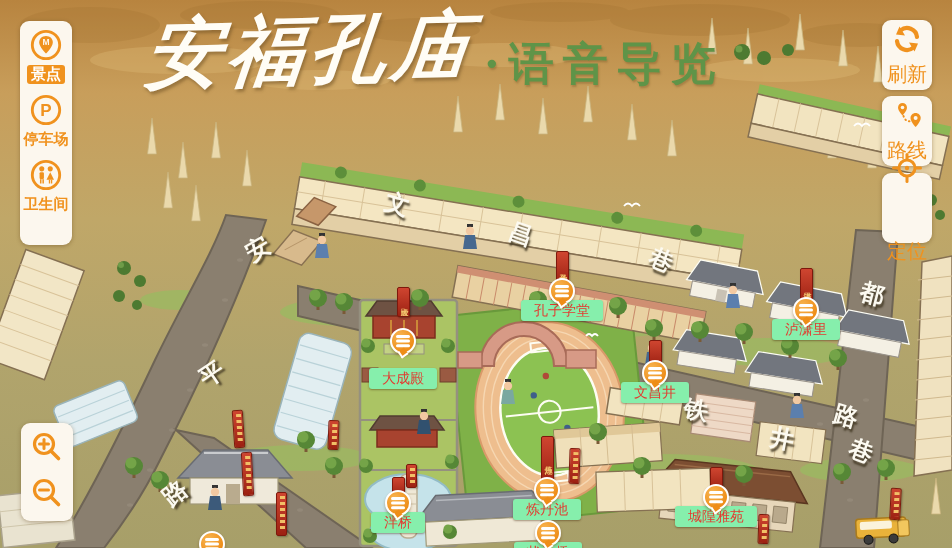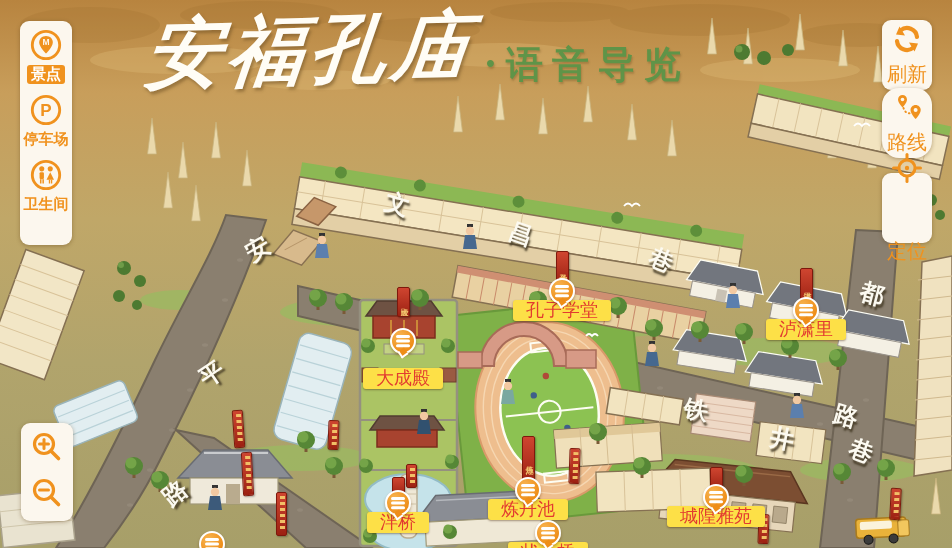--- a/index.html
+++ b/index.html
@@ -15,21 +15,21 @@
   .title{position:absolute;left:146px;top:0px;z-index:4;display:flex;align-items:flex-start;pointer-events:none;white-space:nowrap;}
   .title-main{
     font-family:"DejaVu Serif","Liberation Serif",serif;
     font-size:76px;font-weight:bold;font-style:italic;color:#fffdf6;
     letter-spacing:6px;line-height:100px;
     transform:skewX(-7deg) rotate(-1.5deg);
     text-shadow:2px 3px 3px rgba(110,80,35,.5);
   }
   .title-sub{
     font-family:"DejaVu Serif","Liberation Serif",serif;
-    font-size:37px;font-weight:bold;color:#5f9448;
+    font-size:45px;font-weight:bold;color:#5f9448;
     letter-spacing:9px;line-height:56px;margin-left:10px;margin-top:36px;
     text-shadow:1px 2px 2px rgba(110,80,35,.35);
   }
 
   
   .street-char{
     position:absolute;z-index:2;color:#fcfaf1;font-weight:bold;font-size:24px;
     text-shadow:2px 3px 2px rgba(66,56,36,.9);
     transform-origin:center;pointer-events:none;
   }
@@ -57,22 +57,22 @@
     background:#fff;border-radius:2px;
     box-shadow:0 4.6px 0 #fff,0 9.2px 0 #fff;
   }
   .audio-icon::after{
     content:"";position:absolute;left:7px;bottom:-5px;width:6px;height:6px;
     background:#ee8d18;border-right:2px solid #fff;border-bottom:2px solid #fff;
     transform:rotate(55deg);
   }
   .audio-icon.lone{margin-top:0;}
   .poi-label{
-    margin-top:-4px;background:#fde047;color:#e23b30;
-    font-size:18px;font-weight:normal;line-height:21px;padding:0 13px;
+    margin-top:-4px;background:#86efac;color:#e23b30;
+    font-size:14px;font-weight:normal;line-height:21px;padding:0 13px;
     border-radius:3px;box-shadow:0 1px 2px rgba(70,40,10,.45);
     white-space:nowrap;z-index:1;cursor:pointer;
   }
 
   
   .mini-banner{
     position:absolute;width:11px;z-index:2;box-sizing:border-box;
     background:linear-gradient(#cf4530,#9c2112);
     border:1px solid #7e180c;border-radius:2px;
     box-shadow:1px 1px 2px rgba(0,0,0,.3);
@@ -680,28 +680,35 @@
     <div class="audio-icon"></div>
     <div class="poi-label">孔子学堂</div>
   </div>
   <div class="poi" style="left:806px;top:268px;text-align:right;">
     <div class="poi-banner" style="height:36px;">
         <span>泸潇里</span>
       </div>
     <div class="audio-icon"></div>
     <div class="poi-label">泸潇里</div>
   </div>
+  <div class="poi" style="left:655px;top:340px;">
+    <div class="poi-banner" style="height:27px;">
+        <span>文昌井</span>
+      </div>
+    <div class="audio-icon"></div>
+    <div class="poi-label">文昌井</div>
+  </div>
   <div class="poi" style="left:398px;top:477px;text-align:center;">
     <div class="poi-banner" style="height:20px;">
         <span>泮桥</span>
       </div>
     <div class="audio-icon"></div>
     <div class="poi-label">泮桥</div>
   </div>
-  <div class="poi" style="left:528px;top:436px;align-items:center;">
+  <div class="poi" style="left:547px;top:436px;align-items:center;">
     <div class="poi-banner" style="height:48px;">
         <span>炼丹池</span>
       </div>
     <div class="audio-icon"></div>
     <div class="poi-label">炼丹池</div>
   </div>
   <div class="poi" style="left:716px;top:467px;align-items:center;">
     <div class="poi-banner" style="height:24px;">
         <span>城隍雅苑</span>
       </div>
@@ -765,21 +772,21 @@
     <span>
       <svg width="34" height="34" viewBox="0 0 34 34">
         <path d="M27 15a10 10 0 0 0-16.5-6.5" fill="none" stroke="#f0921e" stroke-width="4.2" stroke-linecap="round"></path>
         <polygon points="6,12.5 15,13.5 9.5,4.5" fill="#f0921e"></polygon>
         <path d="M7 19a10 10 0 0 0 16.5 6.5" fill="none" stroke="#f0921e" stroke-width="4.2" stroke-linecap="round"></path>
         <polygon points="28,21.5 19,20.5 24.5,29.5" fill="#f0921e"></polygon>
       </svg>
     </span>
     <span class="tool-label">刷新</span>
   </div>
-  <div class="panel right-card" style="top:88px;border-radius:17px;">
+  <div class="panel right-card" style="top:96px;">
     <span>
       <svg width="34" height="34" viewBox="0 0 34 34">
         <path d="M8 9.5c0-2.6 2-4.6 4.5-4.6s4.5 2 4.5 4.6c0 3.4-4.5 8-4.5 8S8 12.9 8 9.5z" fill="#f0921e"></path>
         <circle cx="12.5" cy="9.5" r="1.8" fill="#fcf7ee"></circle>
         <path d="M13.5 18c1.5 4.5 4.5 6.5 8.5 4.5" fill="none" stroke="#f0921e" stroke-width="2" stroke-linecap="round" stroke-dasharray="0.6 3.4"></path>
         <path d="M20.5 20c0-2.9 2.3-5.1 5.1-5.1s5.1 2.2 5.1 5.1c0 3.8-5.1 9-5.1 9s-5.1-5.2-5.1-9z" fill="#f0921e"></path>
         <circle cx="25.6" cy="20" r="2" fill="#fcf7ee"></circle>
       </svg>
     </span>
     <span class="tool-label">路线</span>

